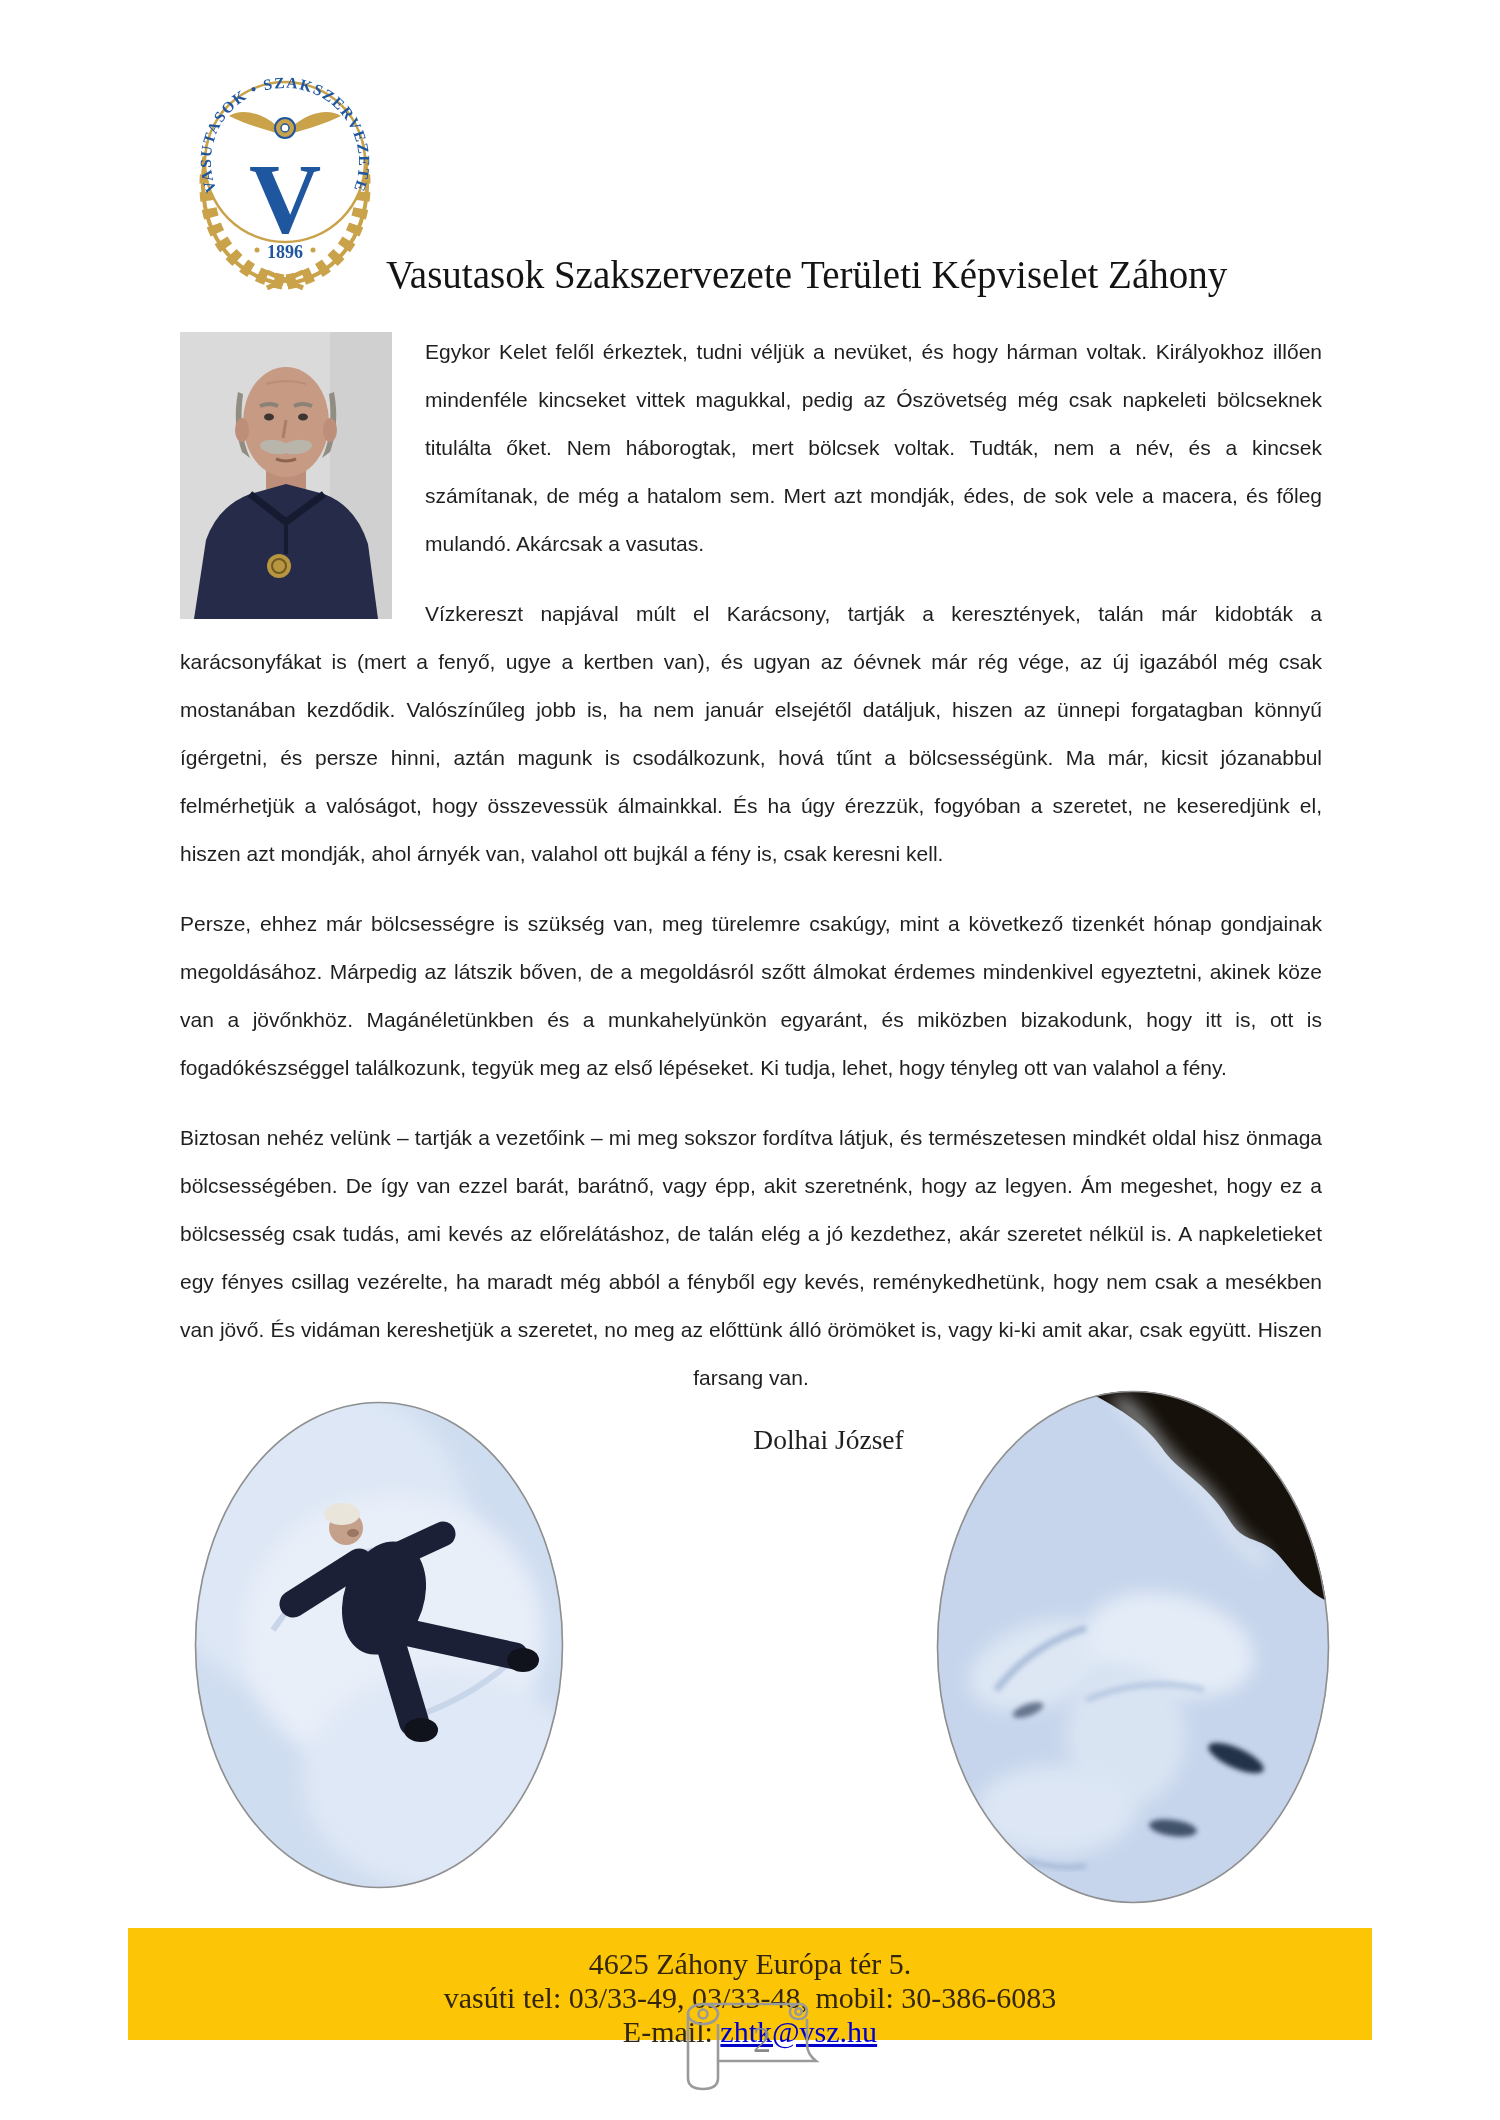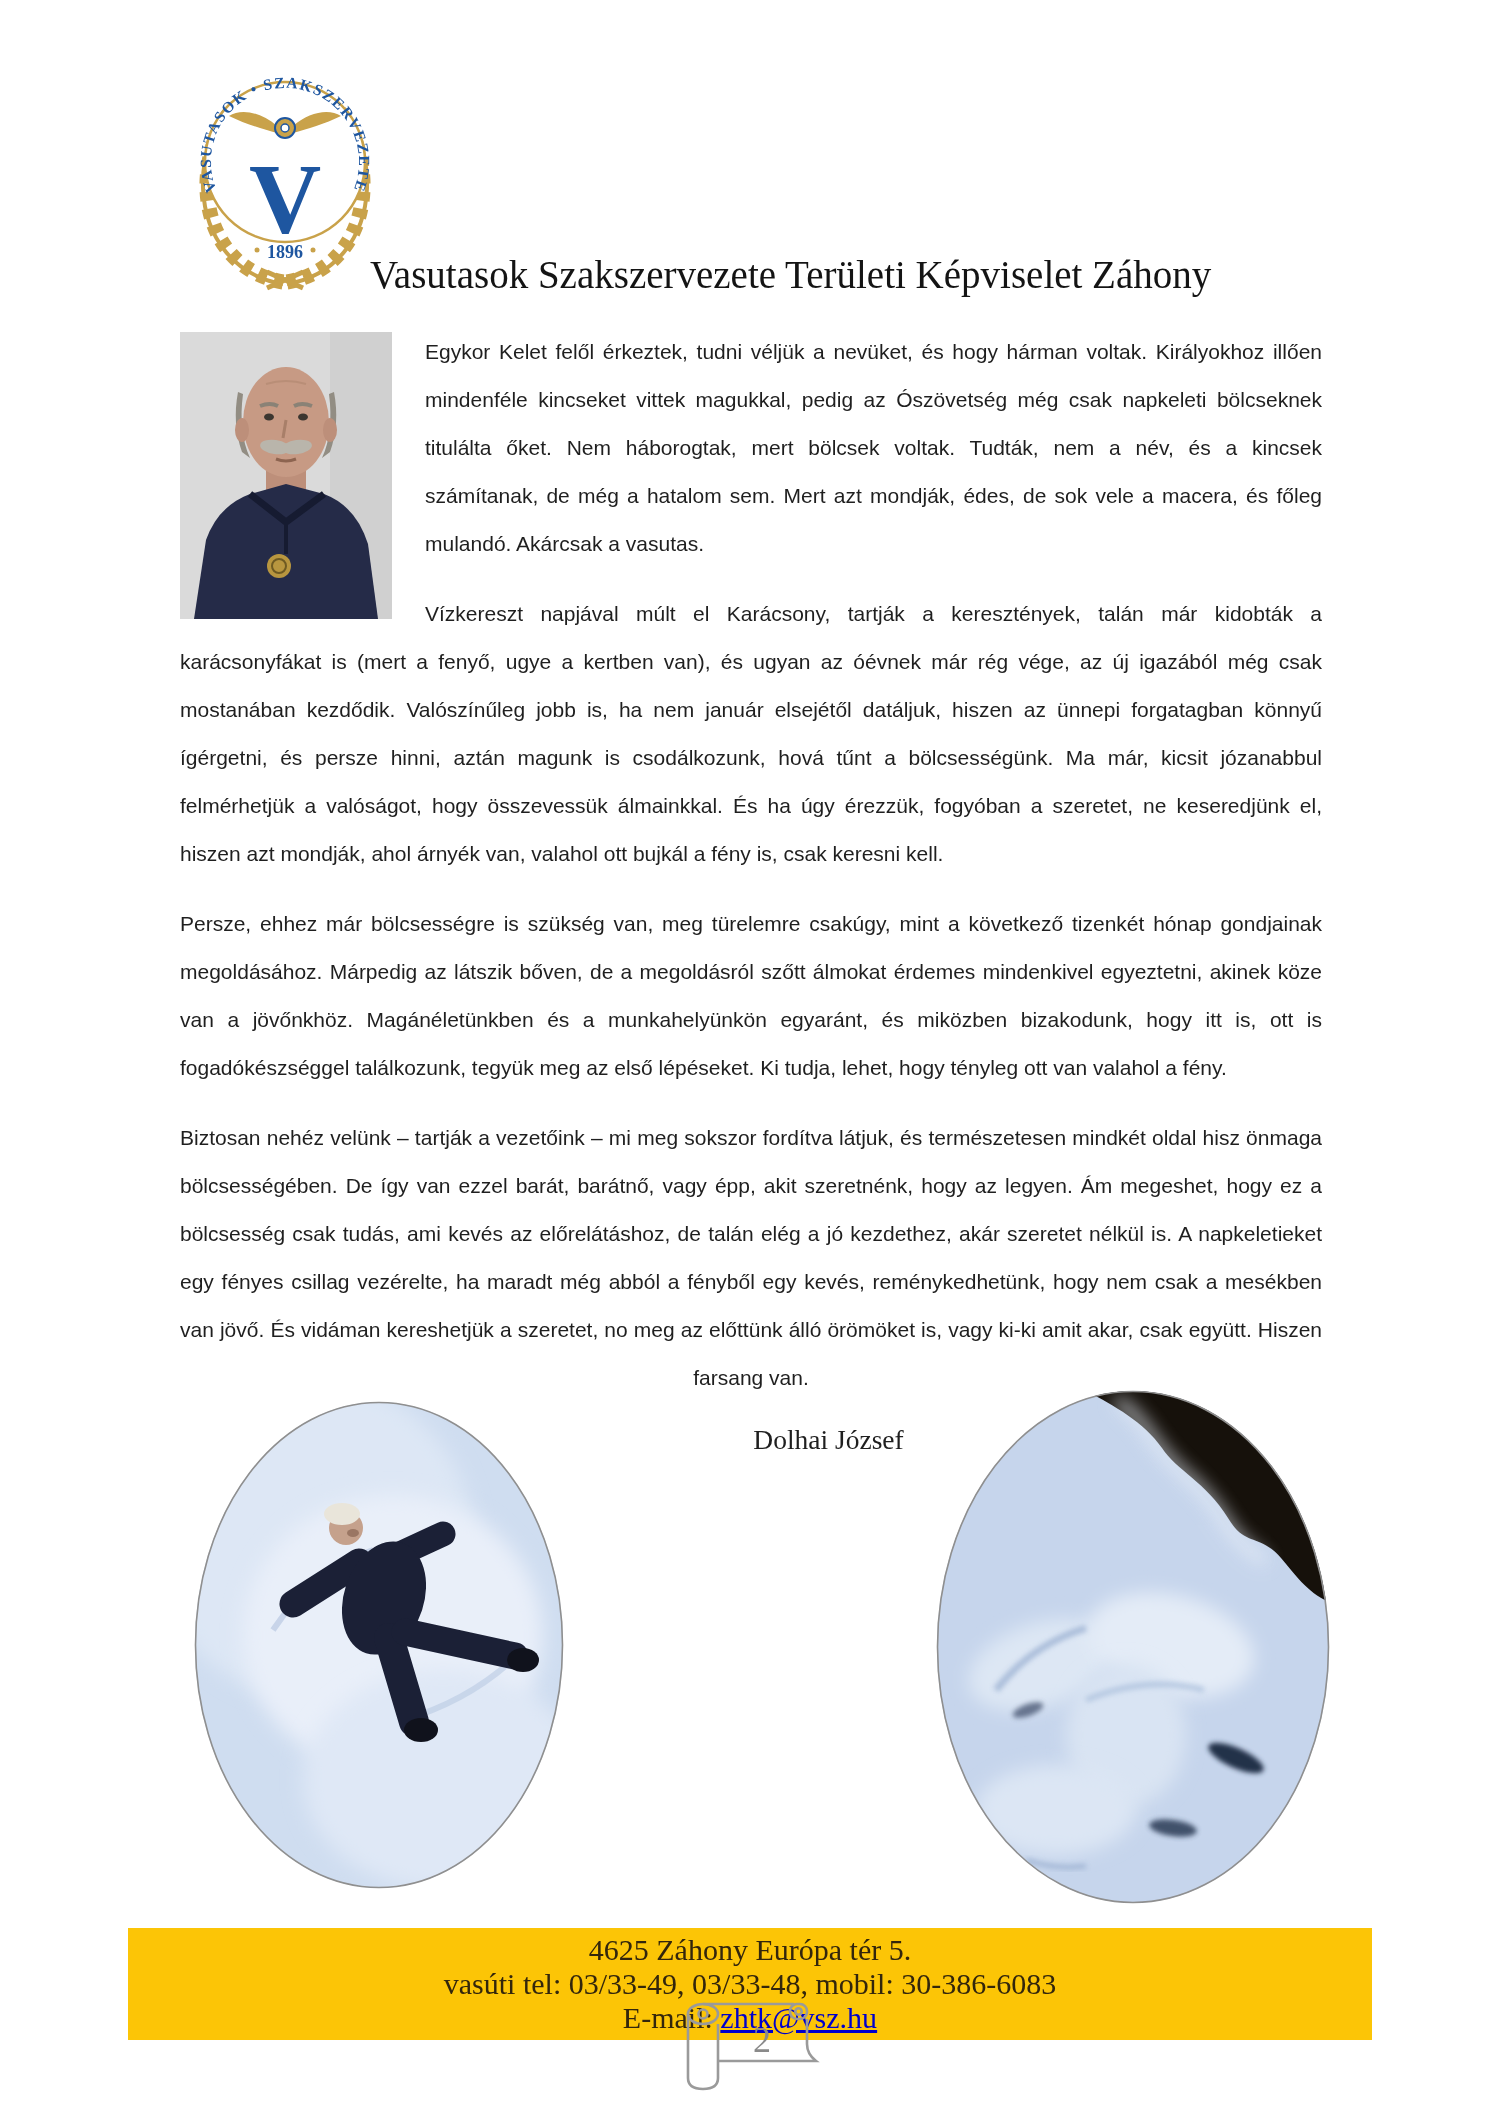--- a/index.html
+++ b/index.html
@@ -4,37 +4,37 @@
 <style>
   * { margin:0; padding:0; box-sizing:border-box; }
   html,body { background:#ffffff; }
   body {
     width:1500px; height:2120px; position:relative;
     font-family:"Liberation Sans", sans-serif;
     overflow:hidden;
   }
   .logo-wrap { position:absolute; left:183px; top:50px; width:205px; height:242px; }
   .org-title {
-    position:absolute; left:370px; top:252px;
+    position:absolute; left:386px; top:252px;
     font-family:"Liberation Serif", serif; font-size:39px; color:#141414;
     white-space:nowrap;
   }
   .article { position:absolute; left:180px; top:328px; width:1142px; color:#1f1f1f; }
   .article h1 { font-size:43px; line-height:46px; font-weight:bold; color:#0e0e0e; margin-bottom:26px; }
   .portrait { float:left; width:212px; height:287px; margin:4px 33px 8px 0; display:block; }
   .article p { font-size:21px; line-height:48px; text-align:justify; margin-bottom:22px; }
   .article p.center-last { text-align-last:center; }
   .author { font-size:27.5px; line-height:32px; text-align:center; padding-left:155px;font-family:Liberation Serif, serif; }
   .oval-photo { position:absolute; }
   .oval-left  { left:193px; top:1400px; width:372px; height:490px; }
   .oval-right { left:936px; top:1390px; width:394px; height:514px; }
   .footer-bar {
     position:absolute; left:128px; top:1928px; width:1244px; height:112px;
     text-align:center; font-family:"Liberation Serif", serif;
-    font-size:30px; line-height:34px; color:#33260c; padding-top:5px;
+    font-size:30px; line-height:34px; color:#33260c; padding-top:19px;
   }
   .footer-bar a { text-decoration:underline; }
   .scroll-badge { position:absolute; left:670px; top:1998px; width:156px; height:102px; z-index:5; }
   svg text { font-family:"Liberation Serif", serif; }
 </style>
 </head>
 <body>
 
 <div class="logo-wrap">
   <svg width="205" height="242" viewBox="0 0 205 242">

